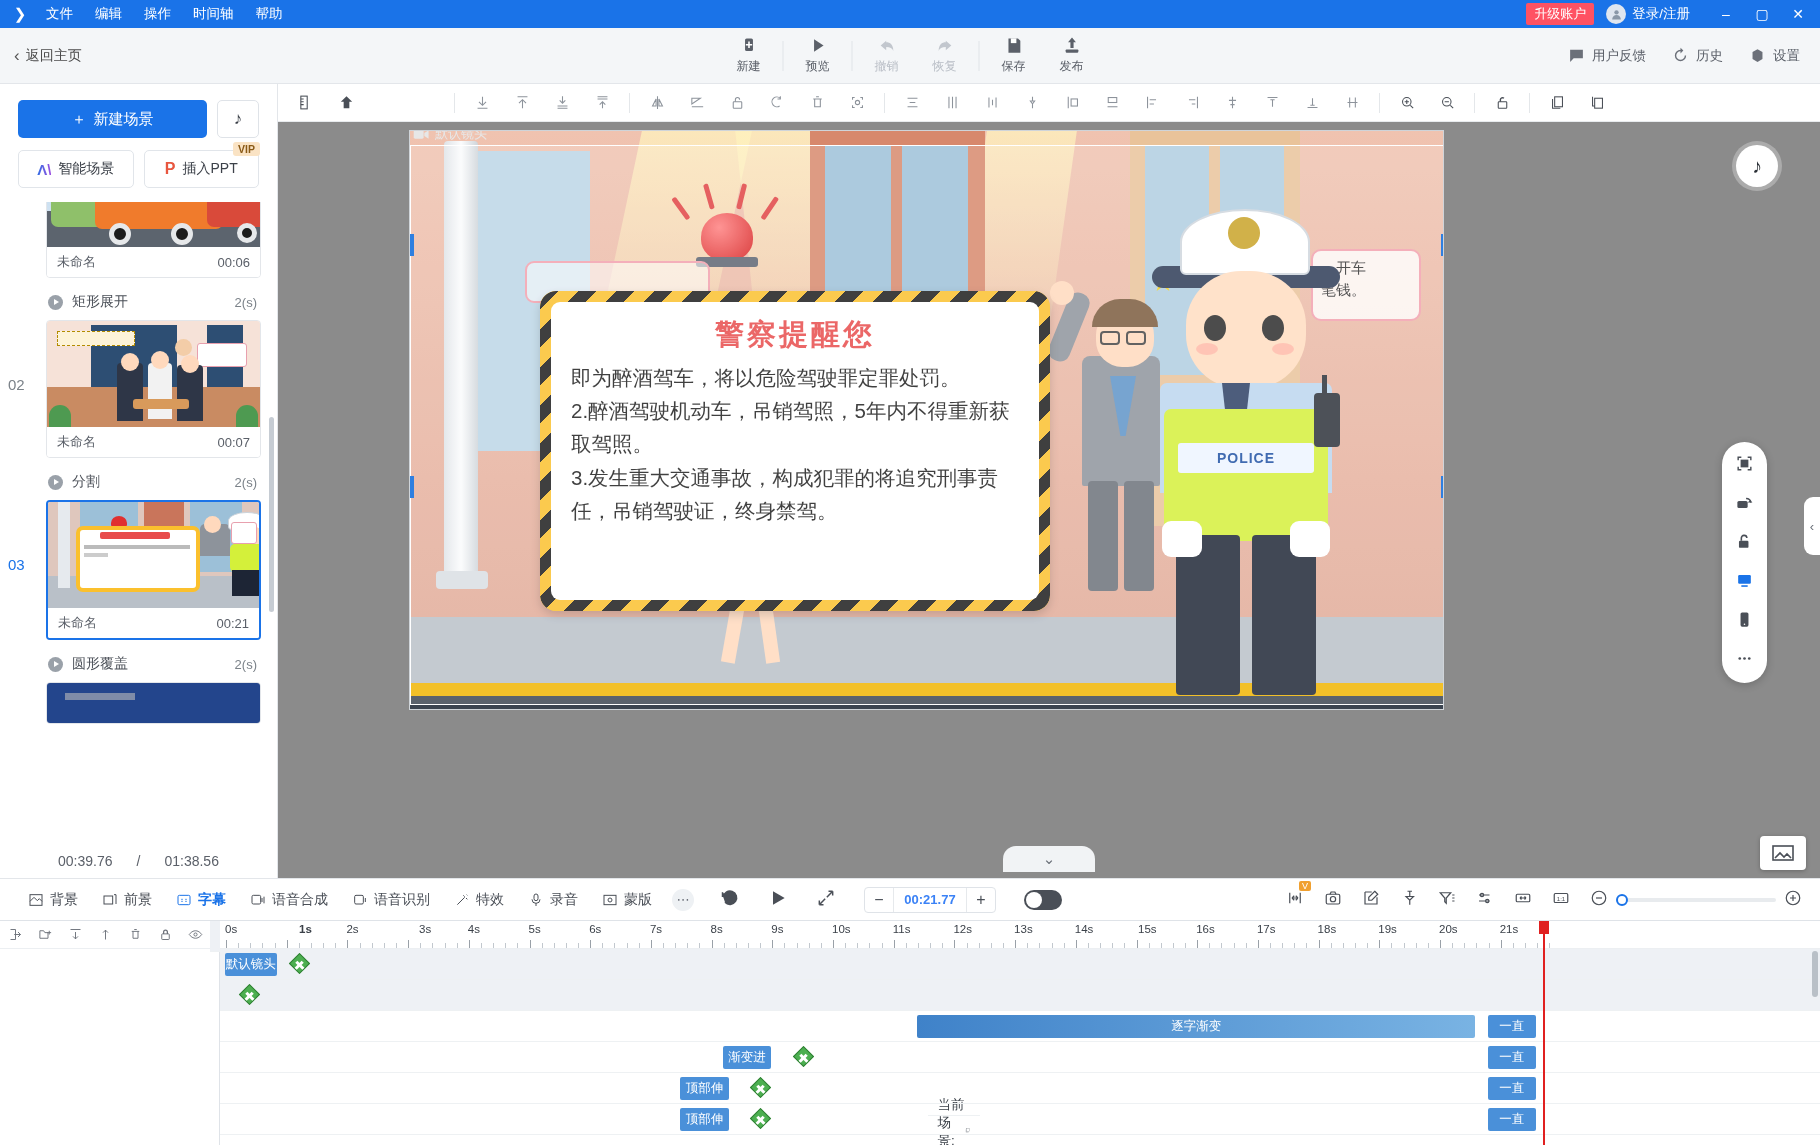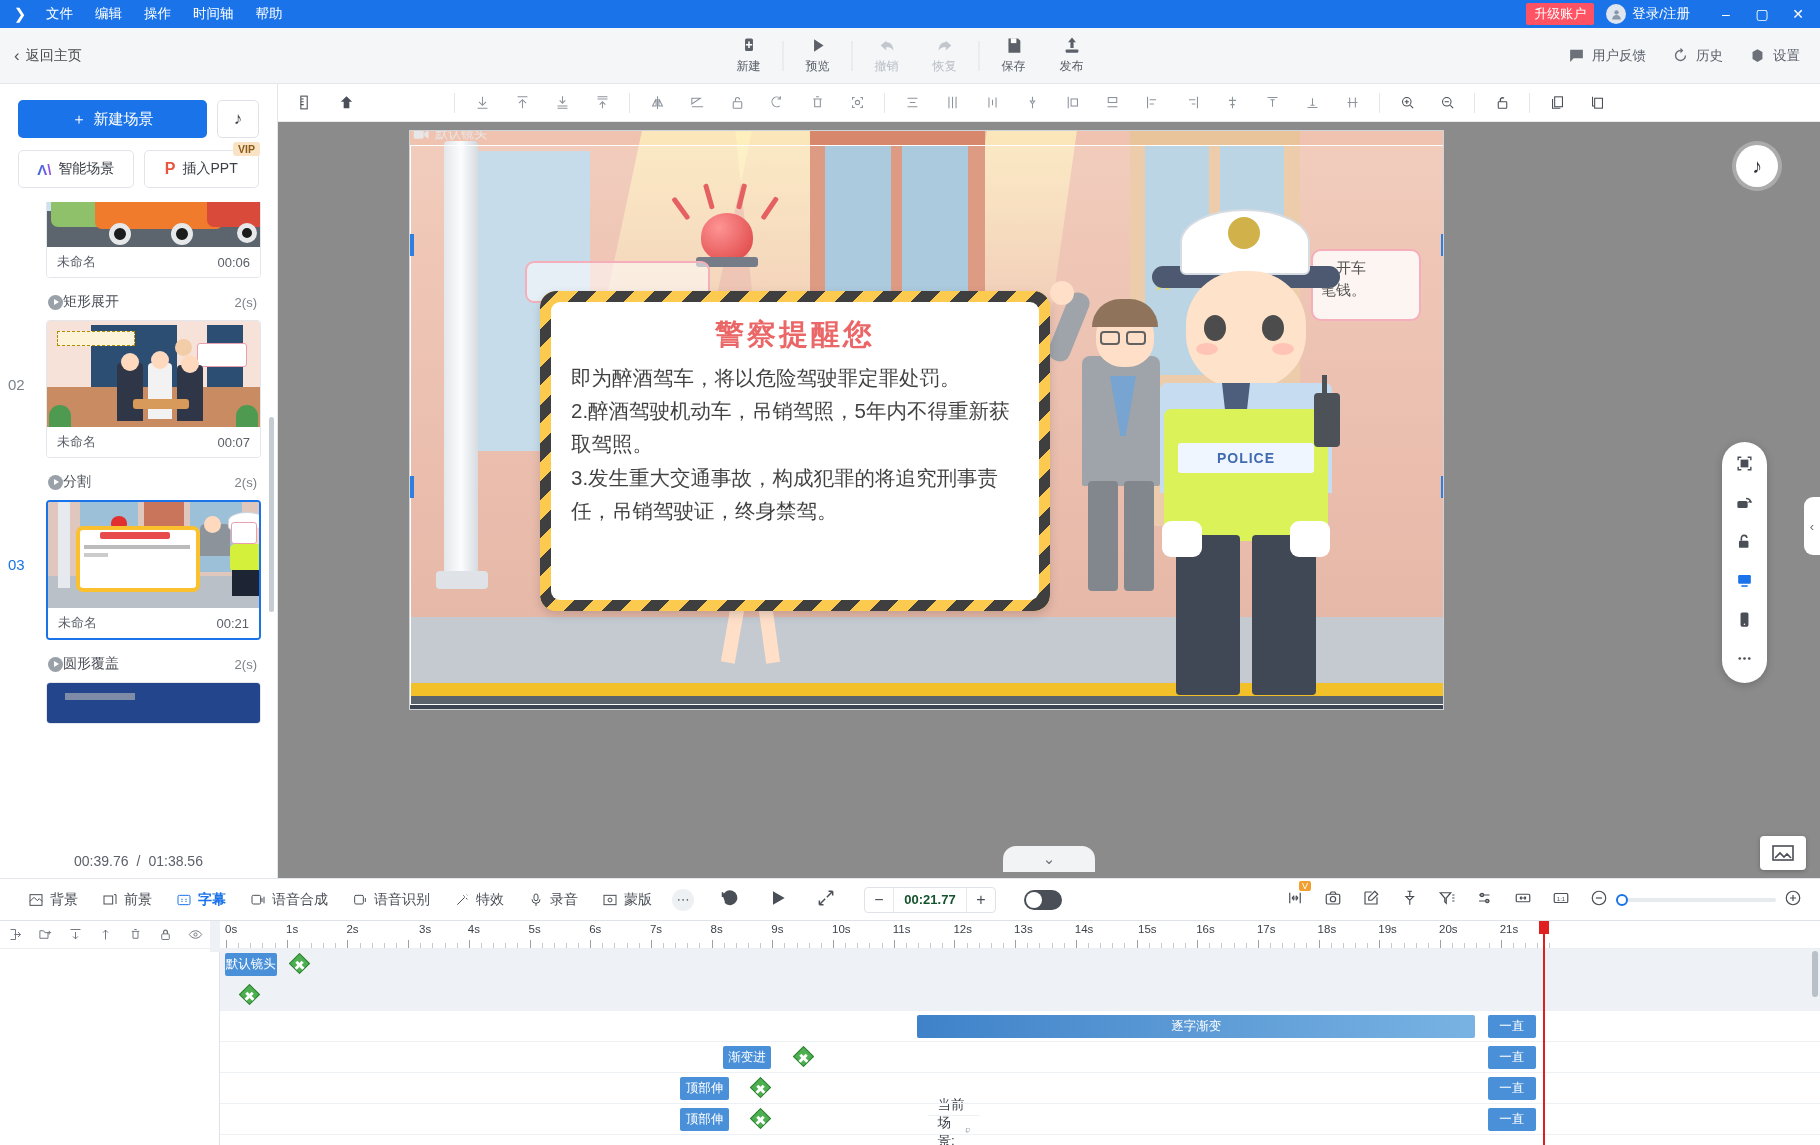--- a/index.html
+++ b/index.html
@@ -92,25 +92,25 @@
   .scenelist { flex:1; overflow:hidden; margin-top:14px; position:relative; padding-left:46px; padding-right:16px;}
   .scene-item { position:relative; margin-bottom:6px; }
   .scene-num { position:absolute; left:-38px; top:56px; font-size:15px; color:#7b8289; }
   .scene-num.active { color:#1a73e8; }
   .thumbcard {
     border:1px solid #e3e6ea; border-radius:4px; overflow:hidden; background:#fff;
   }
   .thumbcard.sel { border:2px solid #1a73e8; }
   .thumbimg { height:106px; position:relative; overflow:hidden; }
   .thumbmeta { height:30px; display:flex; align-items:center; justify-content:space-between; padding:0 10px; font-size:13px; color:#5b6069; background:#fff;}
-  .trans-row { display:flex; align-items:center; padding:9px 4px 9px 2px; font-size:14px; color:#4a4f57; }
+  .trans-row { display:flex; align-items:center; gap:9px; padding:9px 4px 9px 2px; font-size:14px; color:#4a4f57; }
   .trans-row .ticon { width:15px; height:15px; border-radius:50%; background:#9aa1a9; display:flex; align-items:center; justify-content:center; }
   .trans-row .ticon:after{ content:""; border-left:5px solid #fff; border-top:3.5px solid transparent; border-bottom:3.5px solid transparent; margin-left:2px;}
   .trans-row .tdur { margin-left:auto; color:#7b8289; font-size:13px;}
-  .sp-footer { height:34px; display:flex; align-items:center; justify-content:center; gap:8px; font-size:14px; color:#5b6069; border-top:0;}
+  .sp-footer { height:34px; display:flex; align-items:center; justify-content:center; gap:24px; font-size:14px; color:#5b6069; border-top:0;}
   .sp-scroll { position:absolute; right:3px; top:215px; width:5px; height:195px; background:#c6ccd3; border-radius:3px; }
 
   
   .t-sky{position:absolute;inset:0;background:linear-gradient(#bcd7ee,#d9e7f3);}
   .t-car{position:absolute;border-radius:7px;}
   .t-room{position:absolute;inset:0;background:#f6e2d8;}
   .t-win{position:absolute;background:#2d4e73;}
   .t-floor{position:absolute;left:0;right:0;bottom:0;height:38%;background:#c98b62;}
   .t-person{position:absolute;background:#2e3647;border-radius:4px 4px 0 0;}
 
@@ -220,21 +220,21 @@
   }
   .bb-left { display:flex; align-items:center; gap:0px; padding-left:16px; }
   .bb-item { display:flex; align-items:center; gap:6px; padding:0 12px; font-size:14px; color:#4a4f57; }
   .bb-item.active { color:#1a73e8; font-weight:bold; }
   .bb-item svg { width:16px; height:16px; }
   .bb-more { width:22px; height:22px; border-radius:50%; background:#eef1f4; display:flex; align-items:center; justify-content:center; color:#6b7079; font-size:13px; margin-left:8px;}
   .bb-center { position:absolute; left:720px; display:flex; align-items:center; gap:28px; }
   .bb-center svg { width:20px; height:20px; fill:#4a4f57;}
   .timebox { display:flex; align-items:center; border:1px solid #dfe3e8; border-radius:4px; height:26px; overflow:hidden;}
   .timebox .tb-pm { width:28px; text-align:center; color:#4a4f57; font-size:16px; line-height:24px;}
-  .timebox .tb-val { width:74px; text-align:center; font-size:13px; font-weight:bold; color:#14532d; border-left:1px solid #e6e9ec; border-right:1px solid #e6e9ec; line-height:24px;}
+  .timebox .tb-val { width:74px; text-align:center; font-size:13px; font-weight:bold; color:#3b82f6; border-left:1px solid #e6e9ec; border-right:1px solid #e6e9ec; line-height:24px;}
   .toggle { width:38px; height:20px; background:#4a4f57; border-radius:10px; position:relative;}
   .toggle:after{content:"";position:absolute;left:2px;top:2px;width:16px;height:16px;border-radius:50%;background:#fff;}
   .bb-right { margin-left:auto; display:flex; align-items:center; gap:20px; padding-right:18px;}
   .bb-right svg { width:18px; height:18px; stroke:#4a4f57; fill:none; stroke-width:1.6;}
   .vbadge { position:absolute; top:-8px; right:-7px; background:#f0a030; color:#fff; font-size:9px; padding:0 3px; border-radius:2px;}
   .zoomslider { display:flex; align-items:center; gap:0;}
   .zs-track { width:160px; height:4px; background:#e8ebee; border-radius:2px; position:relative; margin:0 8px;}
   .zs-knob { position:absolute; left:0; top:-4px; width:12px; height:12px; border-radius:50%; background:#fff; border:2.5px solid #1a73e8;}
 
   
@@ -1097,21 +1097,21 @@
     </div>
 
     <div class="tl-right">
       <div class="ruler" id="ruler">
           <div class="tick" style="left: 5px;">0s</div>
           <div class="tickmark maj" style="left: 6px;"></div>
           <div class="tickmark" style="left: 18.14px;"></div>
           <div class="tickmark" style="left: 30.28px;"></div>
           <div class="tickmark" style="left: 42.42px;"></div>
           <div class="tickmark" style="left: 54.56px;"></div>
-          <div class="tick" style="left: 66px;">1s</div>
+          <div class="tick" style="left: 79px; font-weight: bold;">1s</div>
           <div class="tickmark maj" style="left: 66.7px;"></div>
           <div class="tickmark" style="left: 78.84px;"></div>
           <div class="tickmark" style="left: 90.98px;"></div>
           <div class="tickmark" style="left: 103.12px;"></div>
           <div class="tickmark" style="left: 115.26px;"></div>
           <div class="tick" style="left: 126.4px;">2s</div>
           <div class="tickmark maj" style="left: 127.4px;"></div>
           <div class="tickmark" style="left: 139.54px;"></div>
           <div class="tickmark" style="left: 151.68px;"></div>
           <div class="tickmark" style="left: 163.82px;"></div>

